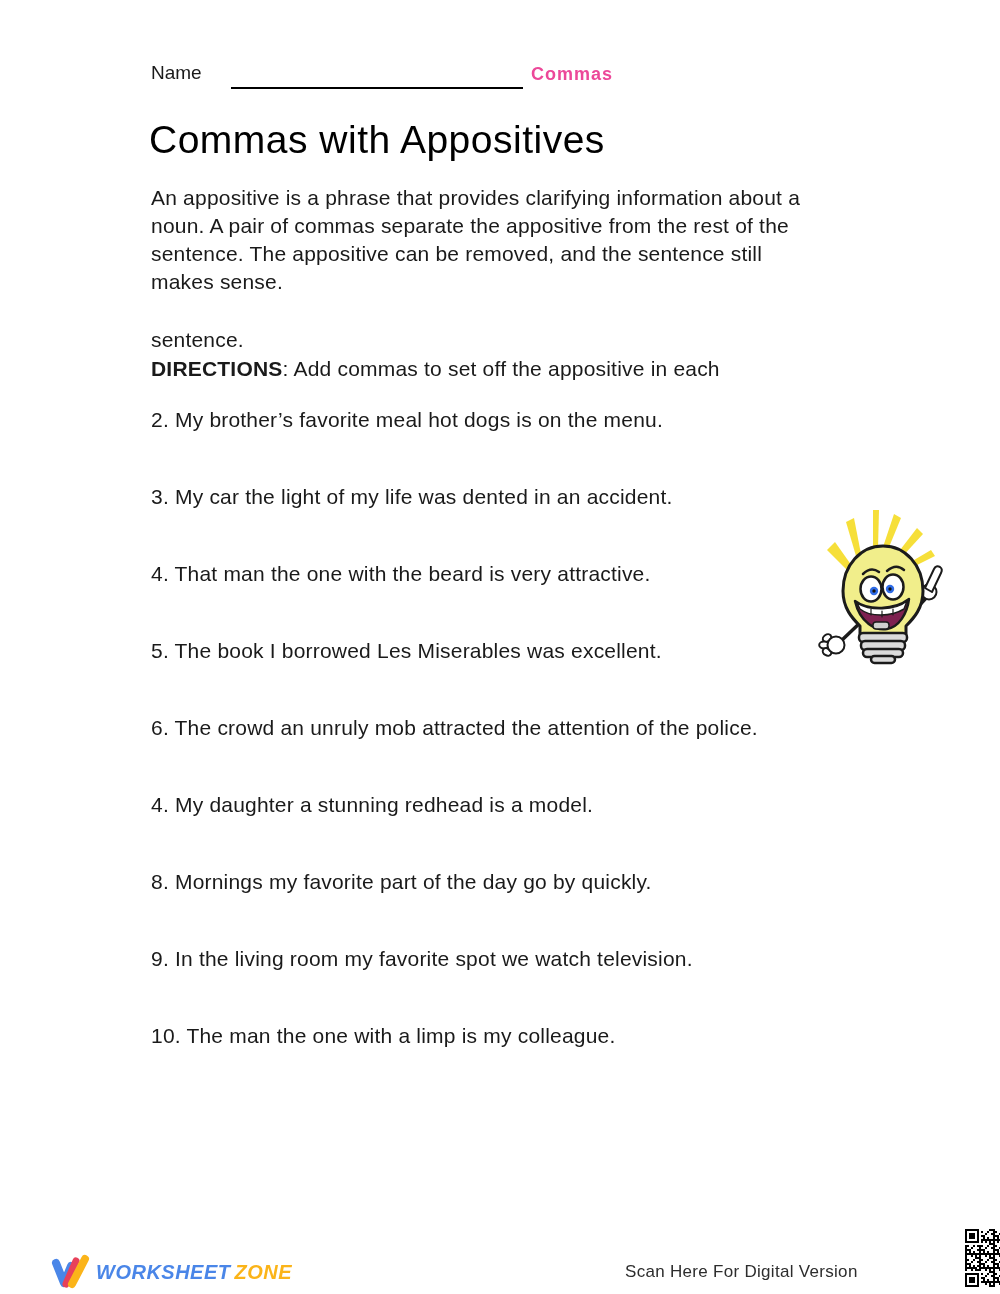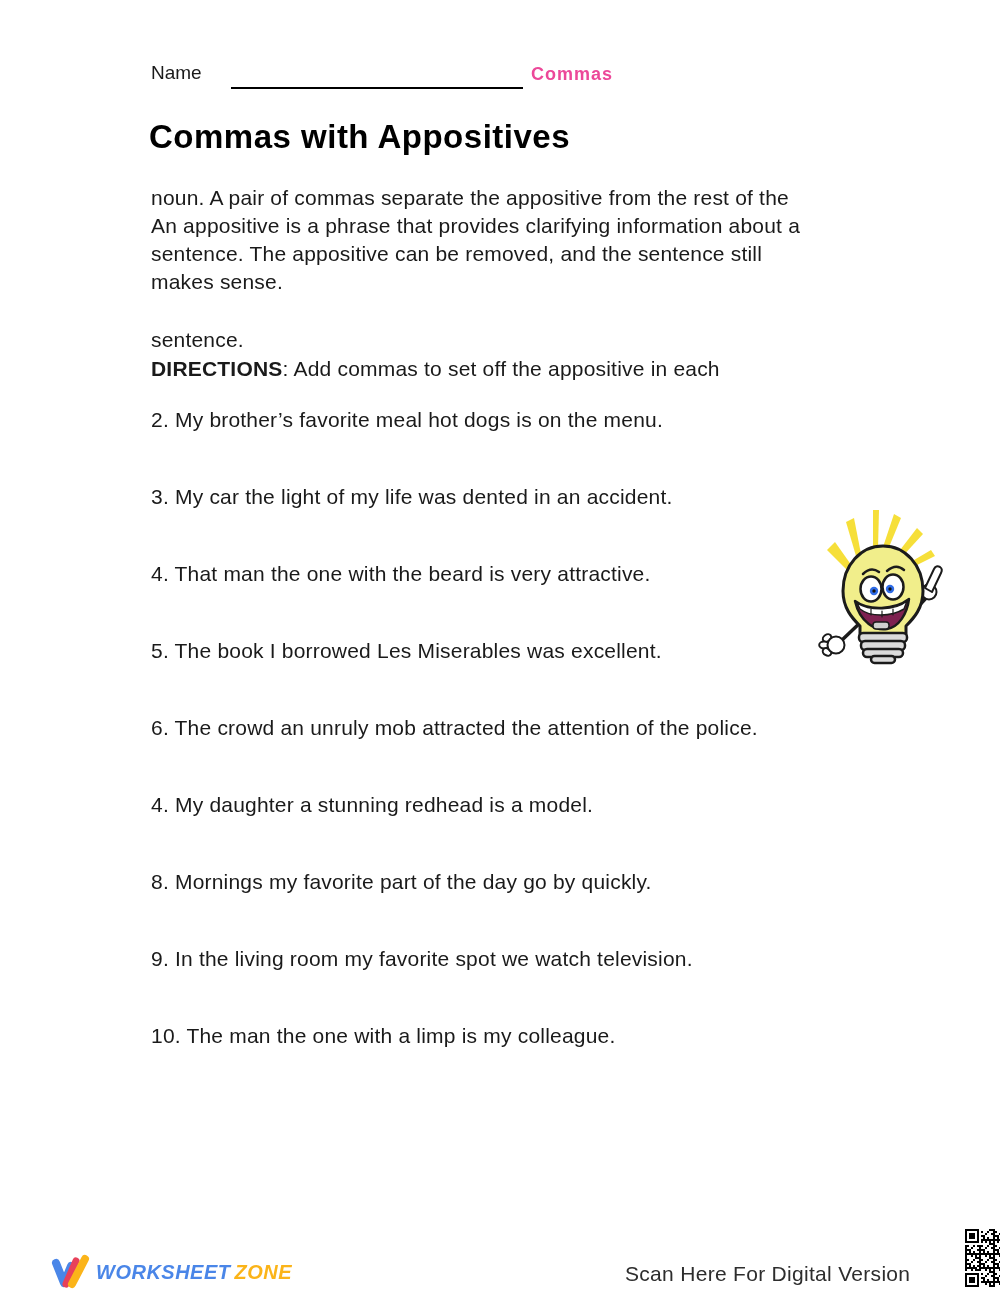--- a/index.html
+++ b/index.html
@@ -21,21 +21,21 @@
     position:absolute;left:198px;top:66px;width:292px;height:21px;
     border-bottom:2px solid #000;
   }
   .topic-label{
     position:absolute;left:498px;top:64px;
     font-size:18px;font-weight:bold;color:#ec4899;letter-spacing:1px;
   }
   
   .title{
     position:absolute;left:116px;top:118px;margin:0;
-    font-size:33px;font-weight:bold;color:#000;letter-spacing:0.5px;
+    font-size:39px;font-weight:normal;color:#000;letter-spacing:0.5px;
     white-space:nowrap;
   }
   
   .intro{
     position:absolute;left:118px;top:184px;
     font-size:21px;line-height:28px;letter-spacing:0.2px;
     white-space:nowrap;
   }
   .directions{
     position:absolute;left:118px;top:325px;
@@ -63,41 +63,41 @@
   .logo-mark{width:42px;height:40px;}
   .logo-text{
     margin-left:5px;font-size:20px;font-weight:bold;letter-spacing:0.5px;
     white-space:nowrap;
     font-style:italic;
   }
   .logo-text .w{color:#4A86E8;}
   .logo-text .z{color:#FBB419;margin-left:4px;}
   .scan-text{
     position:absolute;left:592px;top:1262px;
-    font-size:21px;color:#2d2d2d;letter-spacing:0.3px;
+    font-size:17px;color:#2d2d2d;letter-spacing:0.3px;
     white-space:nowrap;
   }
   .qr{
     position:absolute;left:932px;top:1229px;width:58px;height:58px;
   }
 </style>
 </head>
 <body>
 
 <div class="page">
 
   <span class="name-label">Name</span>
   <div class="name-underline"></div>
   <span class="topic-label">Commas</span>
 
   <h1 class="title">Commas with Appositives</h1>
 
   <div class="intro">
+    <div>An appositive is a phrase that provides clarifying information about a</div>
     <div>noun. A pair of commas separate the appositive from the rest of the</div>
-    <div>An appositive is a phrase that provides clarifying information about a</div>
     <div>sentence. The appositive can be removed, and the sentence still</div>
     <div>makes sense.</div>
   </div>
 
   <div class="directions">
     <div>sentence.</div>
     <div><b>DIRECTIONS</b><span>: Add commas to set off the appositive in each</span></div>
   </div>
 
   <div class="sentence-list">

